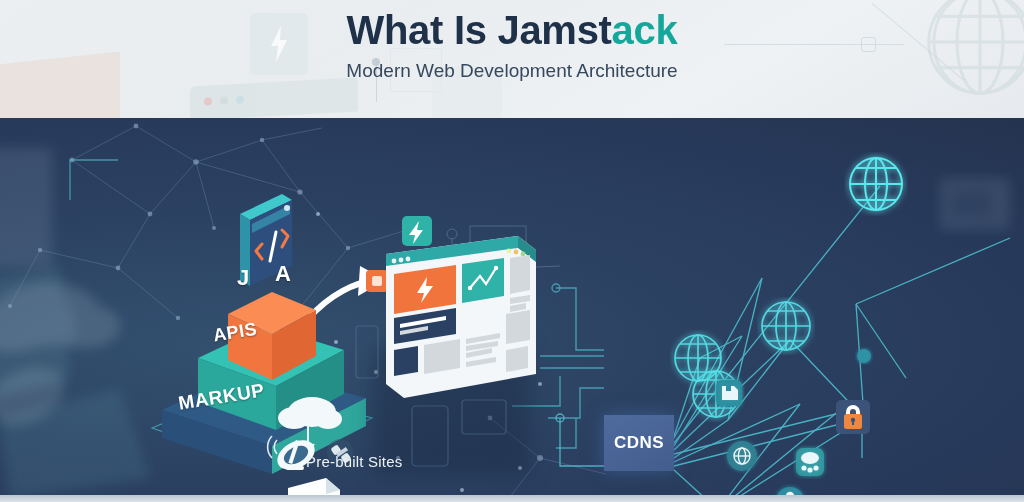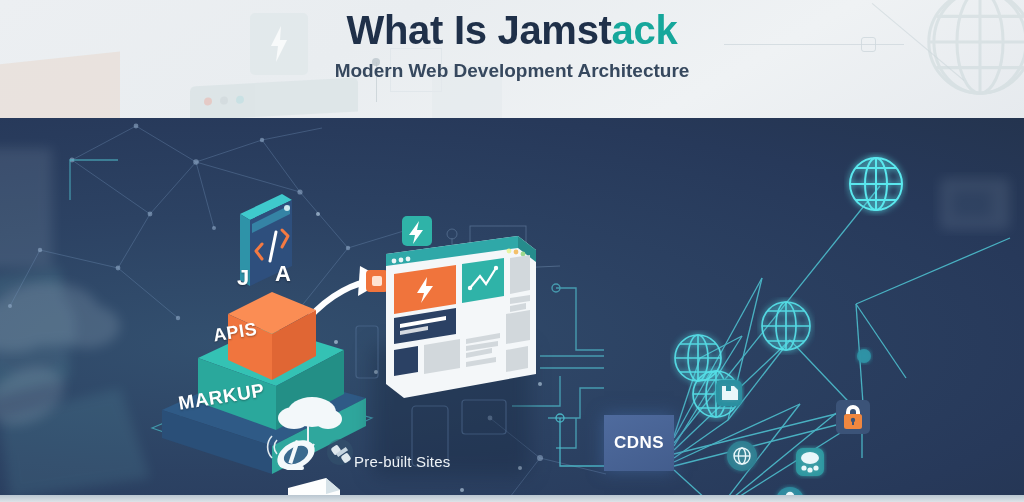--- a/index.html
+++ b/index.html
@@ -52,39 +52,39 @@
   .deco-pin { left:376px; top:62px; width:1px; height:40px; background:#c8d1d6; opacity:.8; }
   .deco-pin-dot { left:372px; top:58px; width:8px; height:8px; border-radius:50%; background:#b9c4cb; opacity:.75; }
 
   .title {
     position:absolute; left:0; top:8px; width:1024px; text-align:center;
     font-size:40px; font-weight:bold; letter-spacing:-.3px; color:#1f3049;
   }
   .title .accent { color:#16a79b; }
   .subtitle {
     position:absolute; left:0; top:60px; width:1024px; text-align:center;
-    font-size:19px; color:#36485e; font-weight:bold;
+    font-size:19px; color:#36485e; font-weight:normal;
   }
 
   
   .panel {
     position:absolute; left:0; top:118px; width:1024px; height:377px;
     background:radial-gradient(ellipse at 22% 60%, #33506f 0%, #2c4263 40%, #27395a 75%, #24344f 100%);
     overflow:hidden;
   }
   .bottom-strip {
     position:absolute; left:0; top:495px; width:1024px; height:7px;
     background:linear-gradient(180deg,#b9c6d0 0%,#dde3e8 100%);
   }
 
   svg.layer { position:absolute; left:0; top:0; width:1024px; height:377px; }
 
   
   .lbl { position:absolute; color:#ffffff; font-size:14px; letter-spacing:.2px; }
-  .lbl-prebuilt { left:306px; top:335px; font-size:15px; color:#eef3f7;margin-left:48px; }
+  .lbl-prebuilt { left:306px; top:335px; font-size:15px; color:#eef3f7; }
 
   .cdn-box {
     position:absolute; left:604px; top:297px; width:70px; height:56px;
     background:linear-gradient(155deg,#4f6b9e 0%,#435d8d 100%);
     border-radius:0;
     display:flex; align-items:center; justify-content:center;
     color:#fff; font-size:17px; font-weight:bold; letter-spacing:.5px;
     box-shadow:0 0 16px rgba(70,110,170,.55);
   }
 

